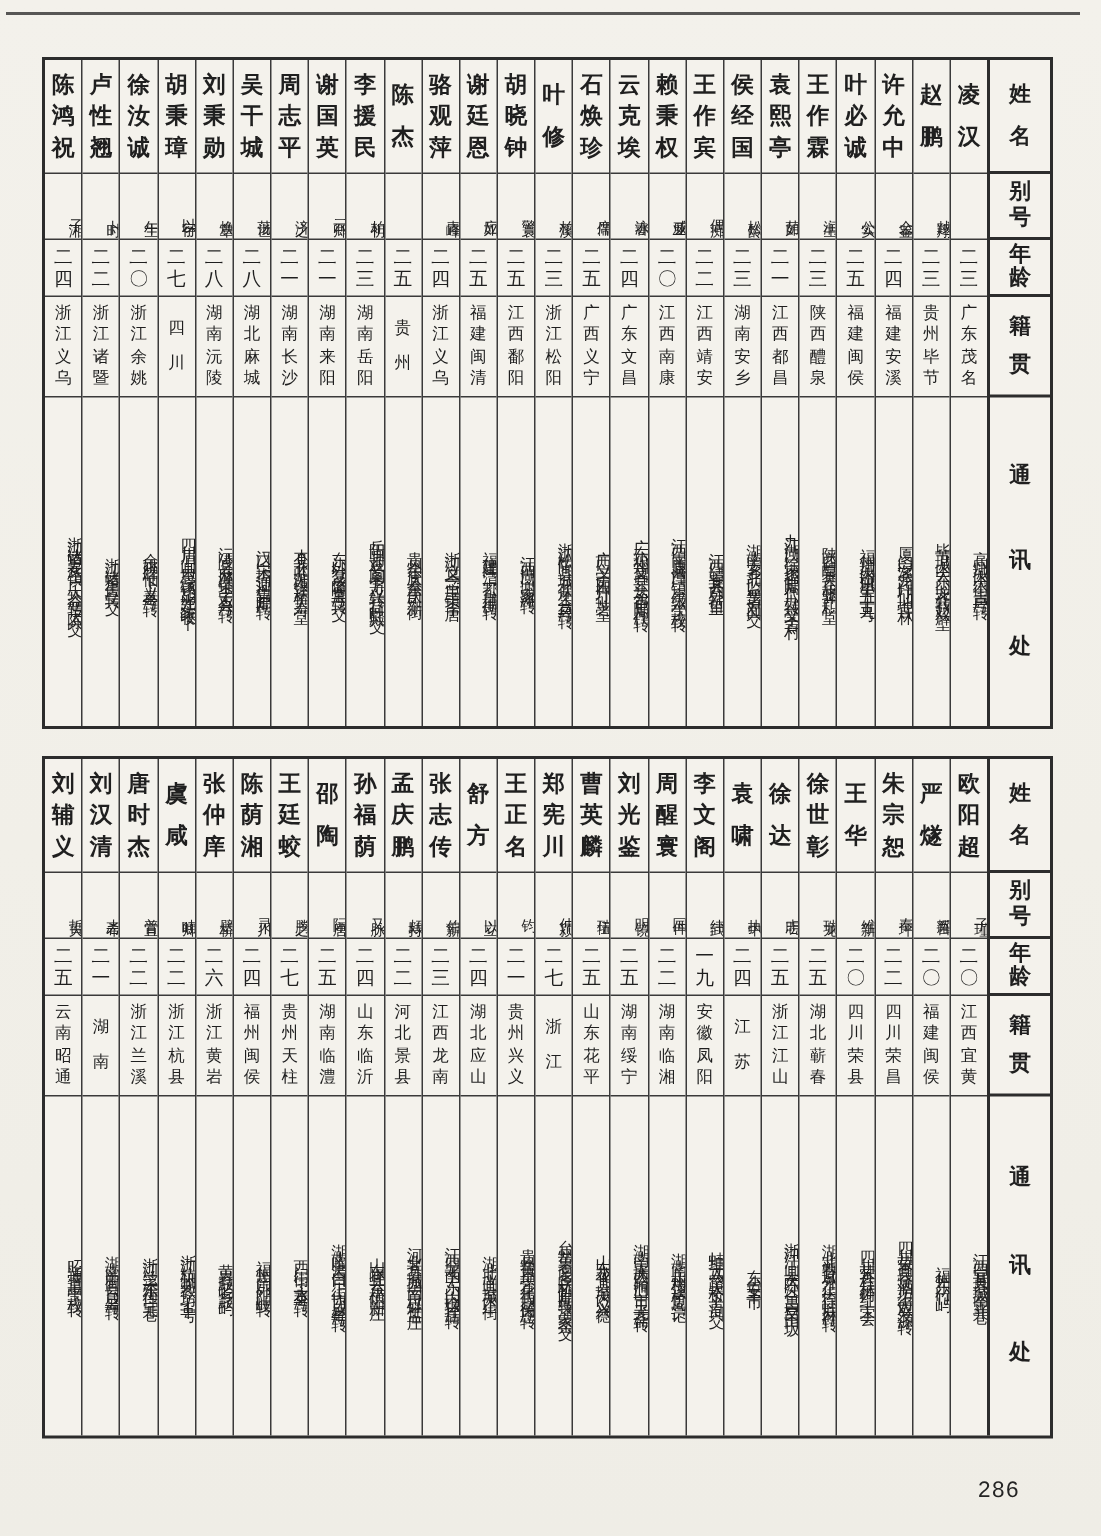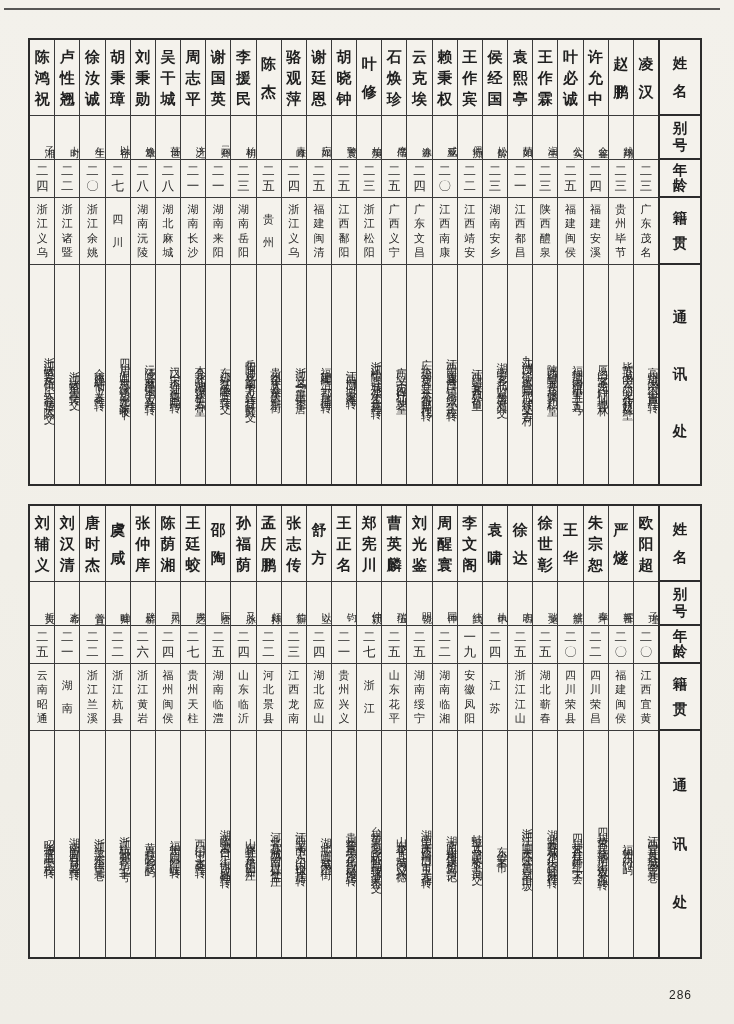--- a/index.html
+++ b/index.html
@@ -29,21 +29,21 @@
   .spread span{display:block;line-height:1;}
 
   .name{font-weight:bold;font-size:15px;}
   .age{font-size:12.5px;}
   .native{font-size:11px;}
   .alias{writing-mode:vertical-rl;text-orientation:upright;font-size:10px;line-height:1.0;
          letter-spacing:2px;padding-top:4px;display:flex;justify-content:center;}
   .address{writing-mode:vertical-rl;text-orientation:upright;font-size:11px;line-height:1.0;
            letter-spacing:4px;padding-top:6px;display:flex;justify-content:center;}
 
-  .page-num{position:absolute;right:42px;bottom:22px;font-size:12px;letter-spacing:1px;color:#242424;}
+  .page-num{position:absolute;right:54px;bottom:22px;font-size:15px;letter-spacing:1px;color:#242424;}
 </style>
 </head>
 <body>
 
 <div class="page">
   <div class="top-rule"></div>
 
   <div class="dtable dtable-top">
     <div class="hcol">
       <div class="cell hcell r-name spread">

